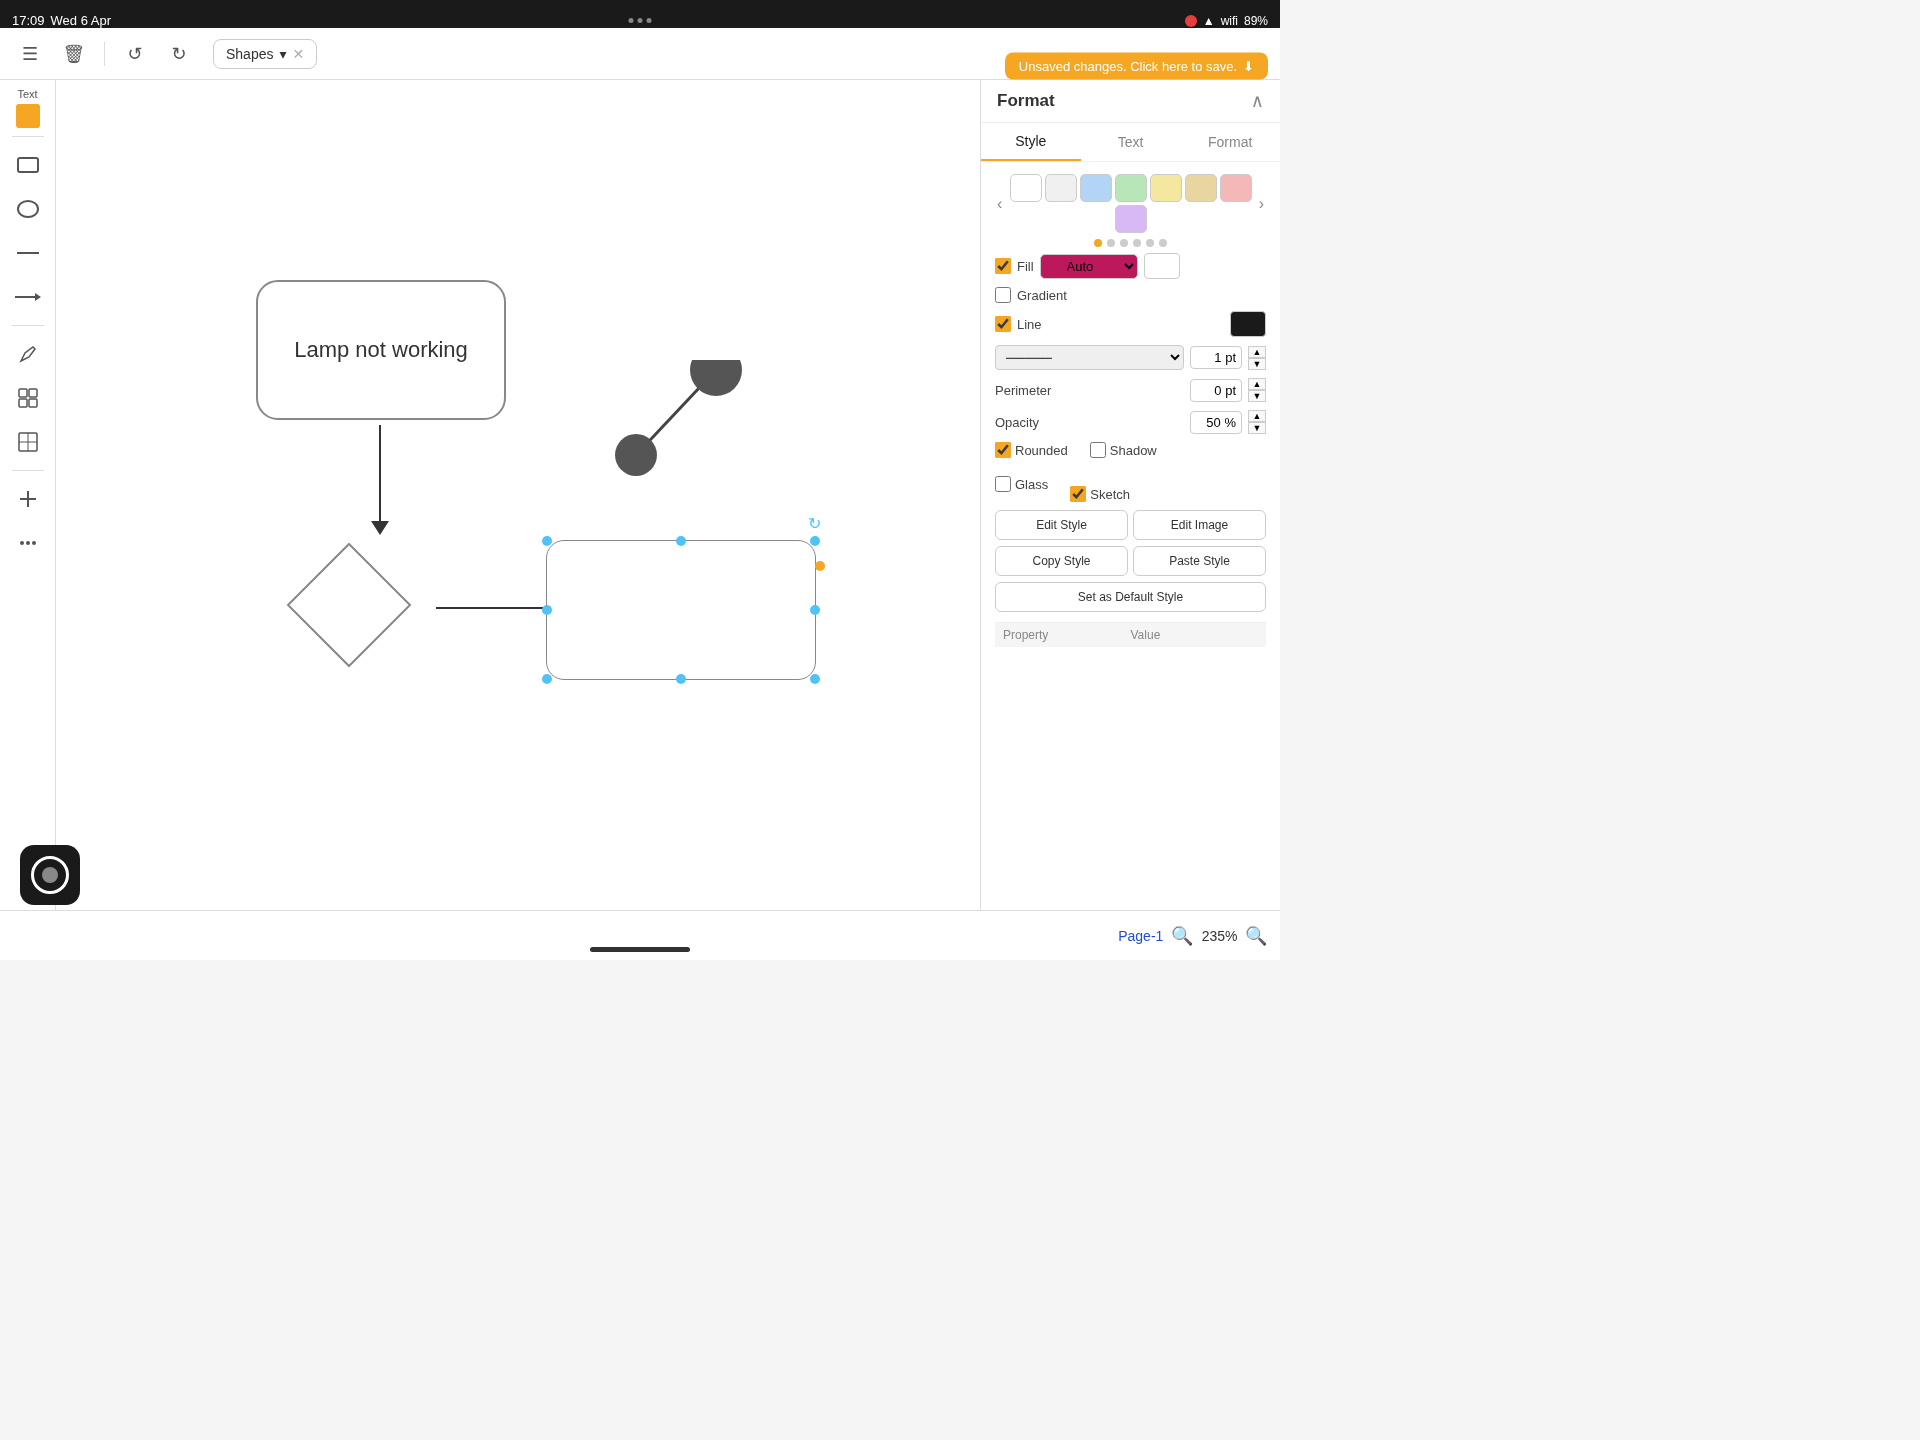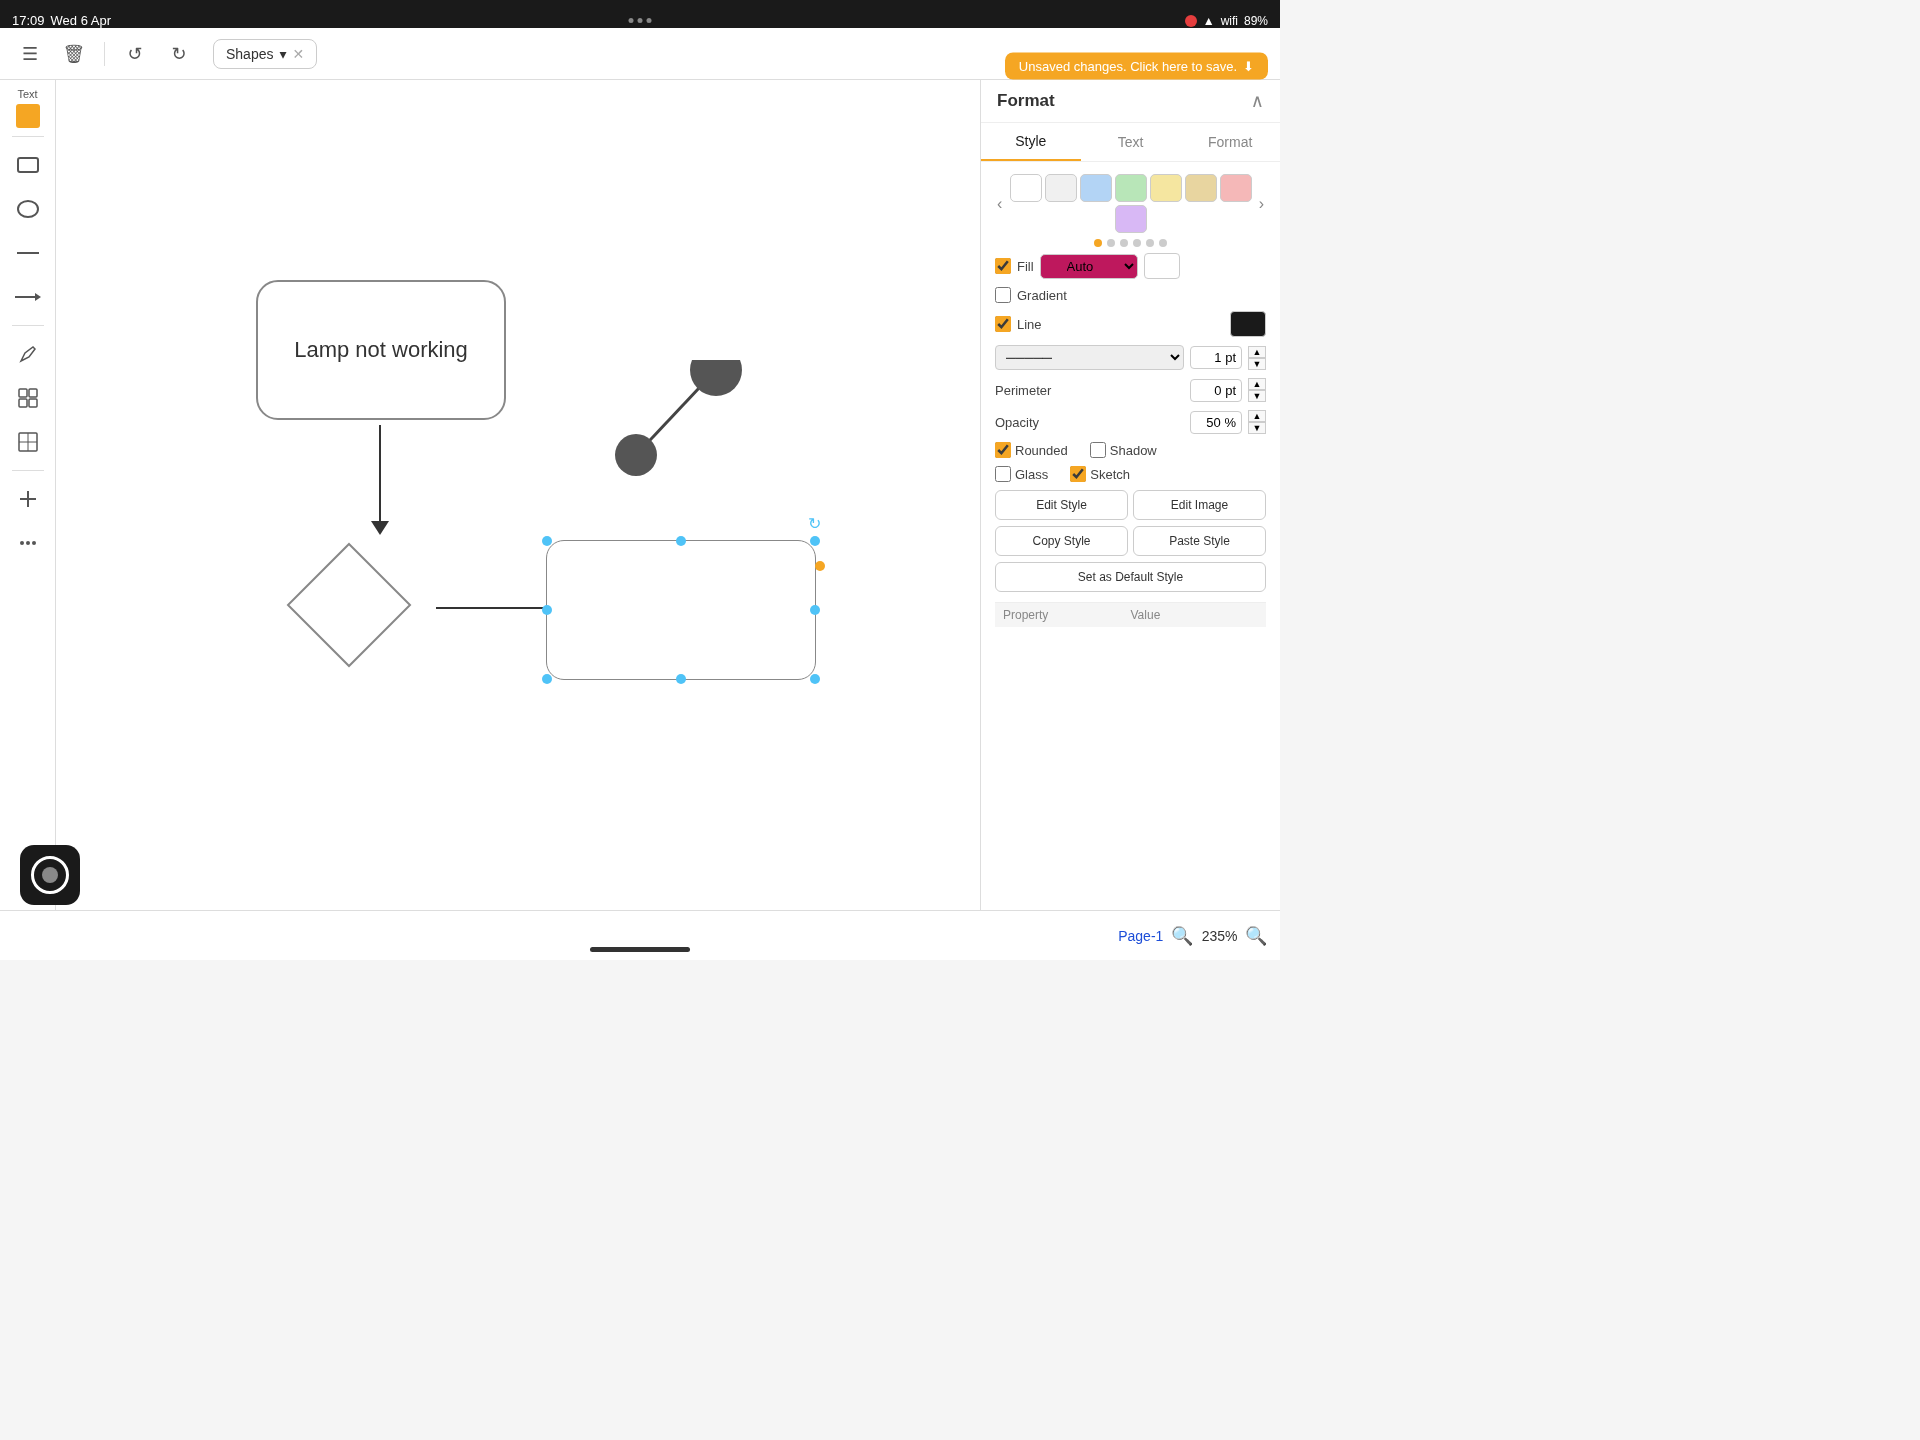--- a/index.html
+++ b/index.html
@@ -476,21 +476,21 @@
         <label class="checkbox-label">Shadow</label>
       </div>
     </div>
 
     
     <div class="prop-row">
       <div class="checkbox-group">
         <input type="checkbox" class="prop-check" style="">
         <label class="checkbox-label">Glass</label>
       </div>
-      <div class="checkbox-group" style="margin-left:16px;">
+      <div class="checkbox-group" style="margin-left:16px;margin-top:20px;">
         <input type="checkbox" class="prop-check" checked="" style="">
         <label class="checkbox-label">Sketch</label>
       </div>
     </div>
 
     
     <div class="style-btns-row">
       <button class="style-btn">Edit Style</button>
       <button class="style-btn">Edit Image</button>
     </div>

